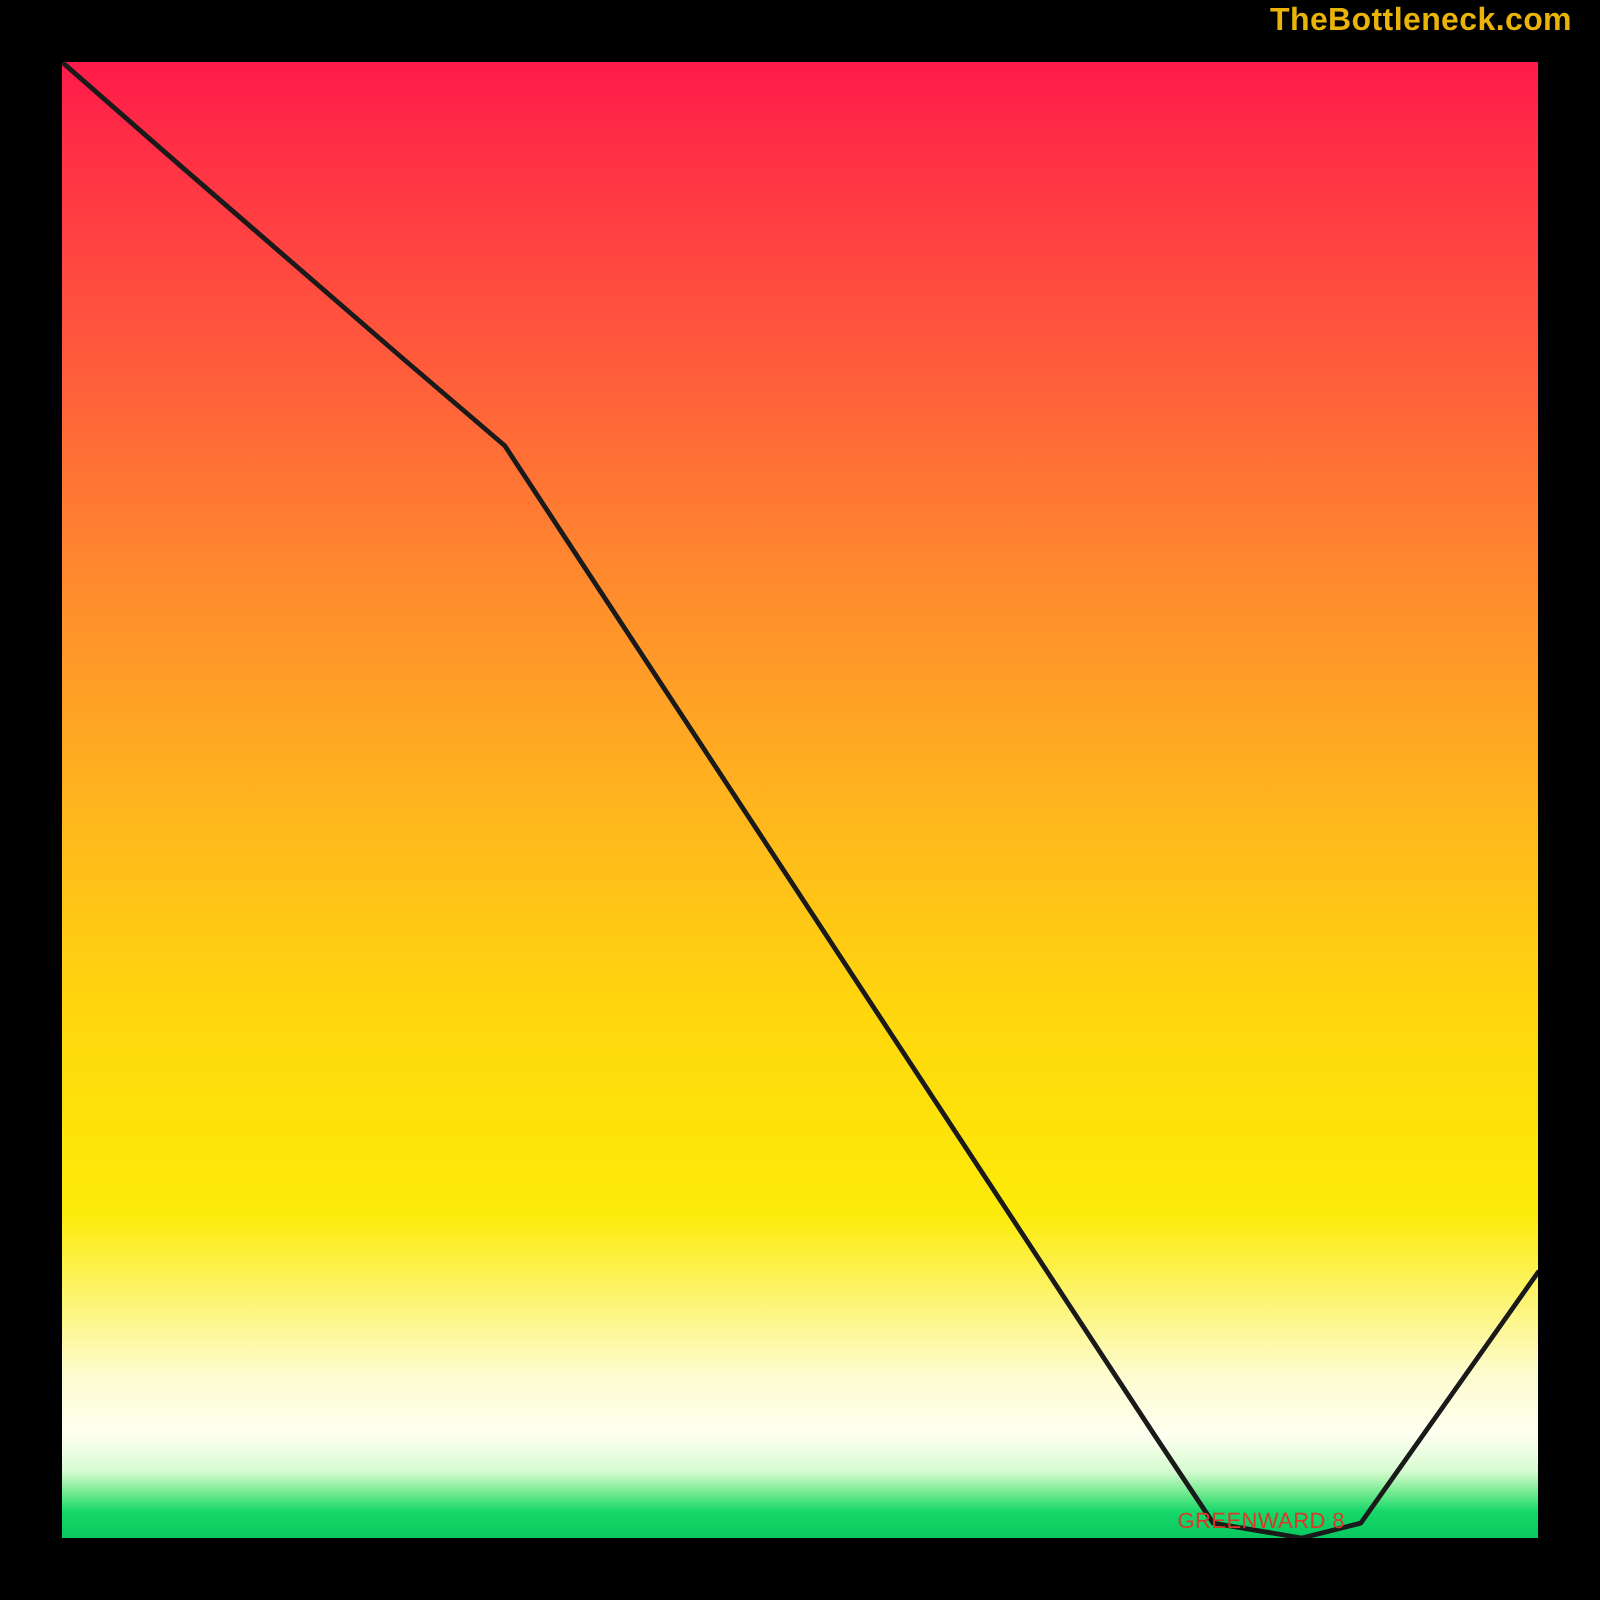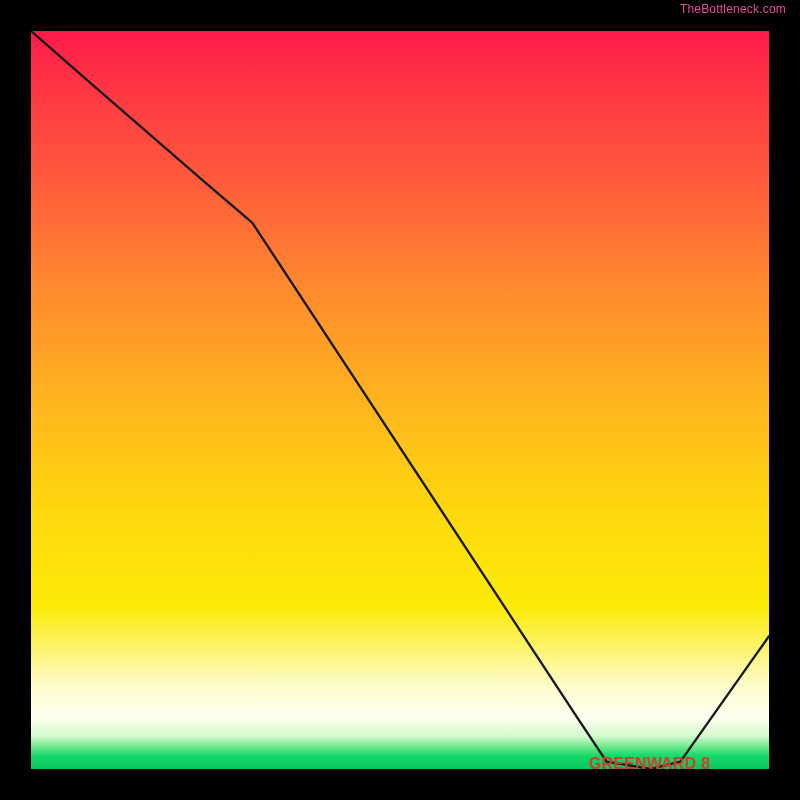--- a/index.html
+++ b/index.html
@@ -14,23 +14,23 @@
   .canvas {
     position: relative;
     width: 800px;
     height: 800px;
     background: #000;
   }
   .watermark {
     position: absolute;
     top: 2px;
     right: 14px;
-    color: #ec4899;
-    font-size: 12px;
-    font-weight: 400;
+    color: #eab308;
+    font-size: 16px;
+    font-weight: 700;
     letter-spacing: 0.2px;
   }
   .plot-frame {
     position: absolute;
     left: 27px;
     top: 27px;
     width: 746px;
     height: 746px;
     box-sizing: border-box;
     border: 4px solid #000;
@@ -57,22 +57,22 @@
     );
   }
   svg.curve {
     position: absolute;
     inset: 0;
     width: 100%;
     height: 100%;
   }
   .x-label-on-axis {
     position: absolute;
-    font-size: 16px;
-    font-weight: 700;
+    font-size: 11px;
+    font-weight: 400;
     color: #d63b2a;
     white-space: nowrap;
     letter-spacing: 0.2px;
   }
 </style>
 </head>
 <body>
 
 <div class="canvas">
 

